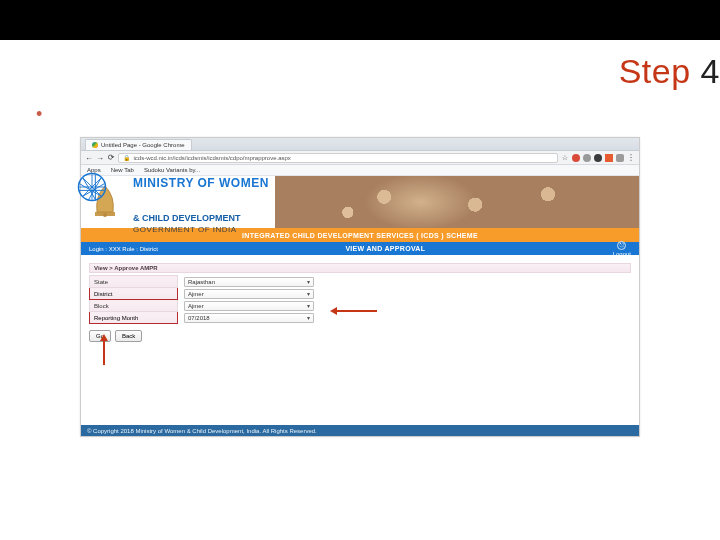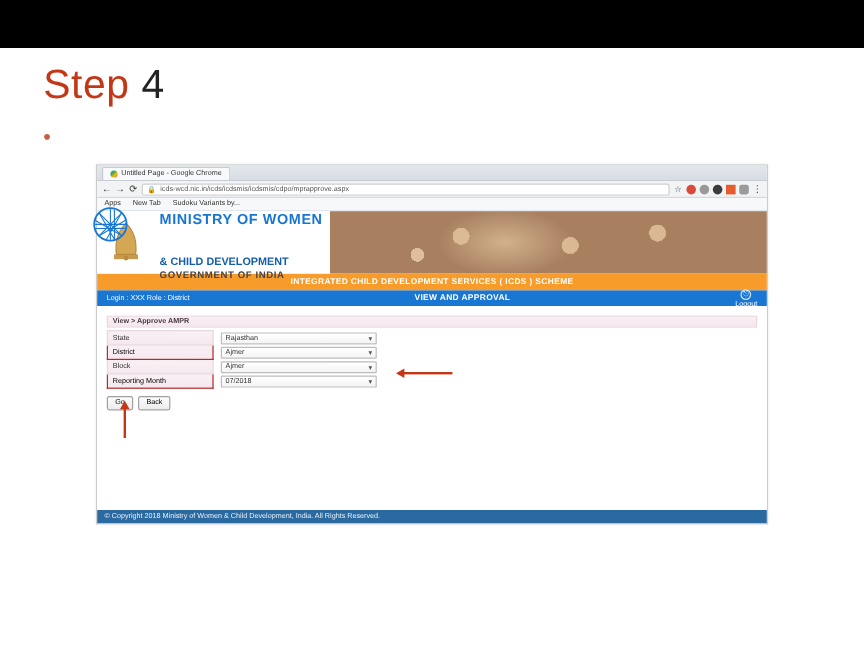--- a/index.html
+++ b/index.html
@@ -2,21 +2,21 @@
 <html><head>
 <meta charset="utf-8">
 <style>
   * { box-sizing: border-box; margin: 0; padding: 0; }
   html, body { width: 720px; height: 540px; font-family: Arial, sans-serif; background: #fff; overflow: hidden; }
 
   
   .slide { width: 720px; height: 540px; position: relative; background: #fff; }
   .top-black-bar { width: 100%; height: 40px; background: #000; }
 
-  .step-title { font-size: 34px; font-weight: 400; letter-spacing: 0.5px; margin: 12px 0 14px 36px; }
+  .step-title { font-size: 34px; font-weight: 400; letter-spacing: 0.5px; margin: 12px 0 14px 36px; text-align: right; }
   .step-title .word-step { color: #c53616; }
   .step-title .word-num  { color: #222; }
 
   .bullet-line { font-size: 19px; margin: 0 0 14px 36px; display: flex; align-items: center; gap: 8px; color: #222; }
   .bullet-dot  { color: #c75c48; font-size: 18px; line-height: 1; }
 
   
   .browser-wrap { margin: 0 36px 0 80px; width: 560px; height: 300px; border: 1px solid #ccc; box-shadow: 0 0 2px rgba(0,0,0,0.1); background: #fff; position: relative; font-size: 7px; color: #333; }
 
   
@@ -33,21 +33,21 @@
 
   .bookmark-bar { height: 11px; background: #f6f8fa; display: flex; align-items: center; gap: 10px; padding: 0 6px; border-bottom: 1px solid #e2e6ea; font-size: 6px; color: #333; }
 
   
   .page { height: calc(100% - 13px - 14px - 11px); display: flex; flex-direction: column; }
   .banner { height: 52px; background: #fff; display: flex; align-items: stretch; position: relative; }
   .emblem { width: 48px; display: flex; align-items: center; justify-content: center; }
   .title-block { display: flex; flex-direction: column; justify-content: space-between; padding-left: 4px; }
   .ministry-title { color: #1976d2; font-weight: 700; font-size: 12px; letter-spacing: 0.5px; }
   .ministry-sub   { color: #155fa8; font-weight: 700; font-size: 9px; margin-top: 23px; }
-  .govt           { color: #444; font-weight: 700; font-size: 8px; letter-spacing: 0.5px; margin-top: 2px; }
+  .govt           { color: #444; font-weight: 400; font-size: 8px; letter-spacing: 0.5px; margin-top: 2px; }
   .banner-photo { flex: 1; margin-left: 6px; position: relative; background: radial-gradient(80px 40px at 40% 50%, #d2b18c, #a88060 70%); overflow: hidden; }
   .banner-photo::after { content: ""; position: absolute; inset: 0; background:
       radial-gradient(10px 10px at 30% 40%, #e2c29d 70%, transparent 71%),
       radial-gradient(10px 10px at 55% 55%, #e2c29d 70%, transparent 71%),
       radial-gradient(10px 10px at 75% 35%, #e2c29d 70%, transparent 71%),
       radial-gradient(8px 8px at 20% 70%, #e9c9a6 70%, transparent 71%); opacity: 0.85; }
   .chakra { position: absolute; left: -4px; top: -4px; width: 30px; height: 30px; }
 
   .orange-bar { height: 14px; background: #f79b2a; color: #fff; font-weight: 700; font-size: 7px; display: flex; align-items: center; justify-content: center; letter-spacing: 0.3px; }
   .info-bar   { height: 13px; background: #1976d2; color: #fff; font-size: 6px; display: flex; align-items: center; justify-content: space-between; padding: 0 8px; }

